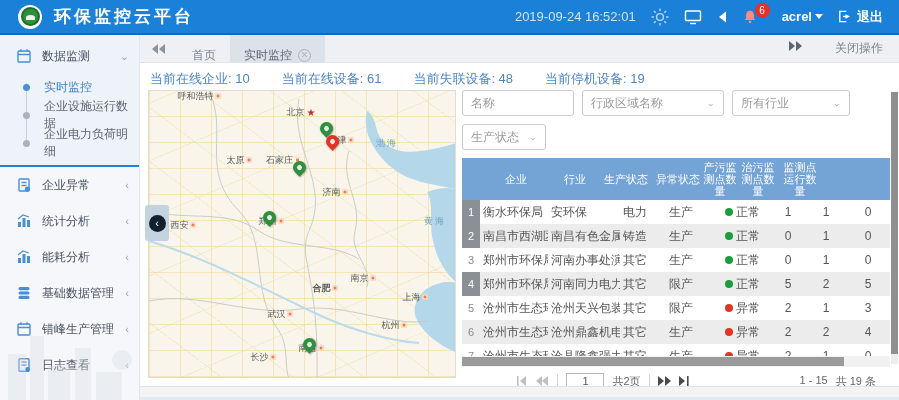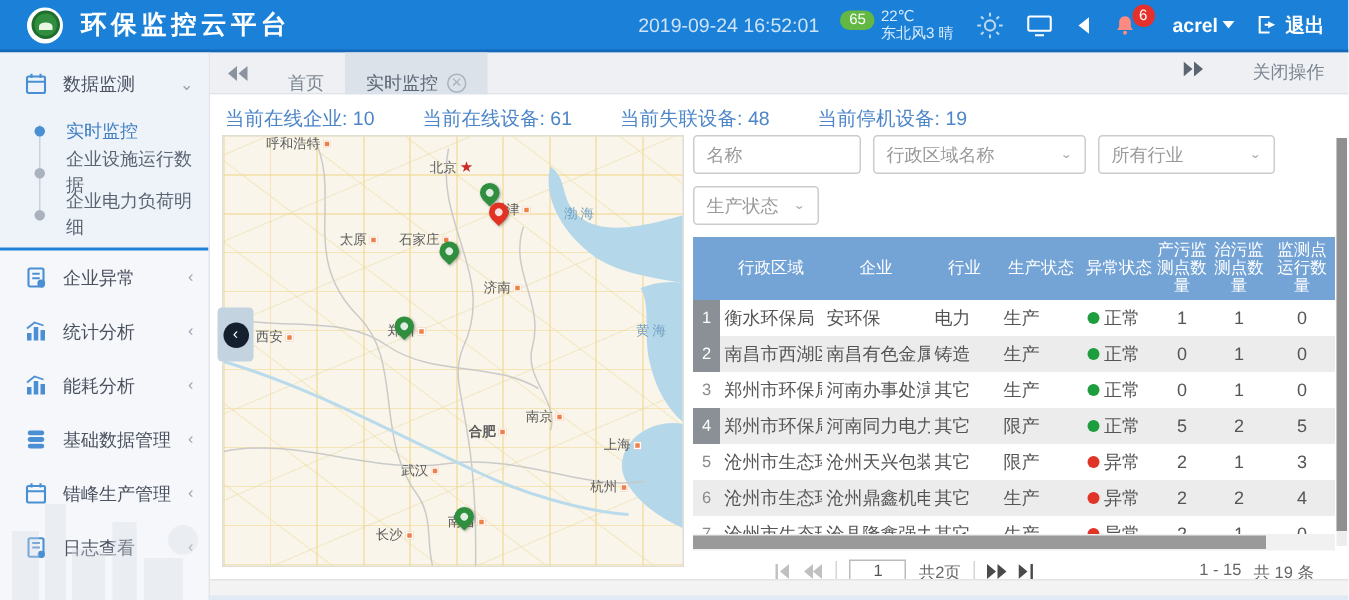--- a/index.html
+++ b/index.html
@@ -150,27 +150,20 @@
 
 <div class="page">
 
   <div class="hdr">
     <div class="logo">
         <div class="logo-inner"></div>
       </div>
     <div class="hdr-title">环保监控云平台</div>
     <div class="hdr-right">
       <span class="hdr-dt">2019-09-24 16:52:01</span>
-      <span class="weather">
-        <span class="aqi">65</span>
-        <span class="wx-col">
-          <span>22℃</span>
-          <span>东北风3 晴</span>
-        </span>
-      </span>
       <span class="hicon">
         <svg width="20" height="20" viewBox="0 0 20 20">
             <g stroke="#bcd7ef" stroke-width="1.4" fill="none">
           <circle cx="10" cy="10" r="3.4"></circle>
               <line x1="10" y1="1.5" x2="10" y2="4"></line>
               <line x1="10" y1="16" x2="10" y2="18.5"></line>
           <line x1="1.5" y1="10" x2="4" y2="10"></line>
               <line x1="16" y1="10" x2="18.5" y2="10"></line>
           <line x1="4" y1="4" x2="5.7" y2="5.7"></line>
               <line x1="14.3" y1="14.3" x2="16" y2="16"></line>
@@ -413,21 +406,21 @@
             <span class="sq"></span>
           </div>
           <div class="city" style="left: 266px; top: 206px;">
             <span>上海</span>
             <span class="sq"></span>
           </div>
           <div class="city" style="left: 131px; top: 223px;">
             <span>武汉</span>
             <span class="sq"></span>
           </div>
-          <div class="city" style="left: 257px; top: 234px; text-align: right;">
+          <div class="city" style="left: 245px; top: 234px; text-align: right;">
             <span>杭州</span>
             <span class="sq"></span>
           </div>
           <div class="city" style="left: 114px; top: 266px;">
             <span>长沙</span>
             <span class="sq"></span>
           </div>
           <div class="city" style="left: 162px; top: 257px;">
             <span>南昌</span>
             <span class="sq"></span>
@@ -460,21 +453,20 @@
       <div class="filters-row">
         <div class="f-select w-status">
           <span>生产状态</span>
           <span class="sel-chev">⌄</span>
         </div>
       </div>
 
       <div class="grid">
         <div class="g-head" id="grid-head">
             <div class="hc" style="width: 18px;"></div>
-            <div class="hc" style="width: 68px;">行政区域</div>
             <div class="hc" style="width: 72px;">企业</div>
             <div class="hc" style="width: 46px;">行业</div>
             <div class="hc" style="width: 56px;">生产状态</div>
             <div class="hc" style="width: 48px;">异常状态</div>
             <div class="hc" style="width: 36px;">产污监测点数量</div>
             <div class="hc" style="width: 40px;">治污监测点数量</div>
             <div class="hc" style="width: 44px;">监测点运行数量</div>
           </div>
         <div id="grid-body">
             <div class="tr">

